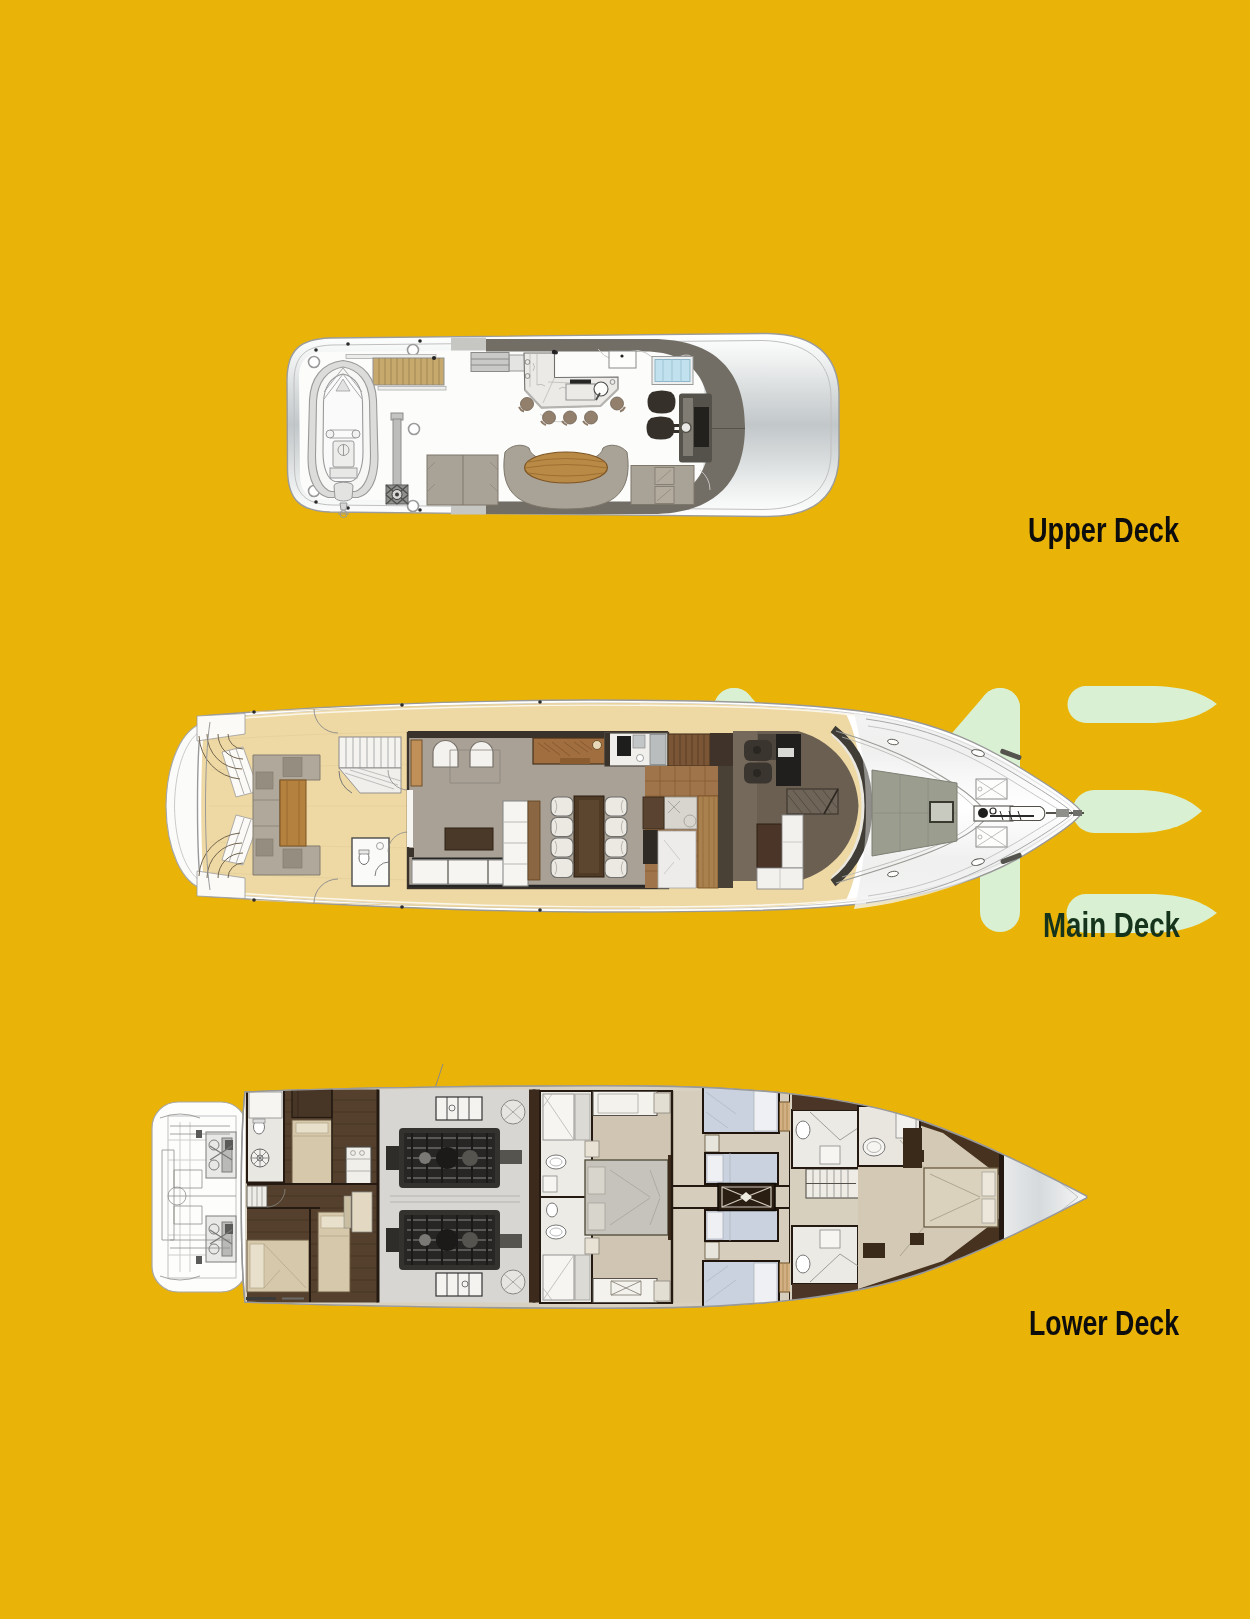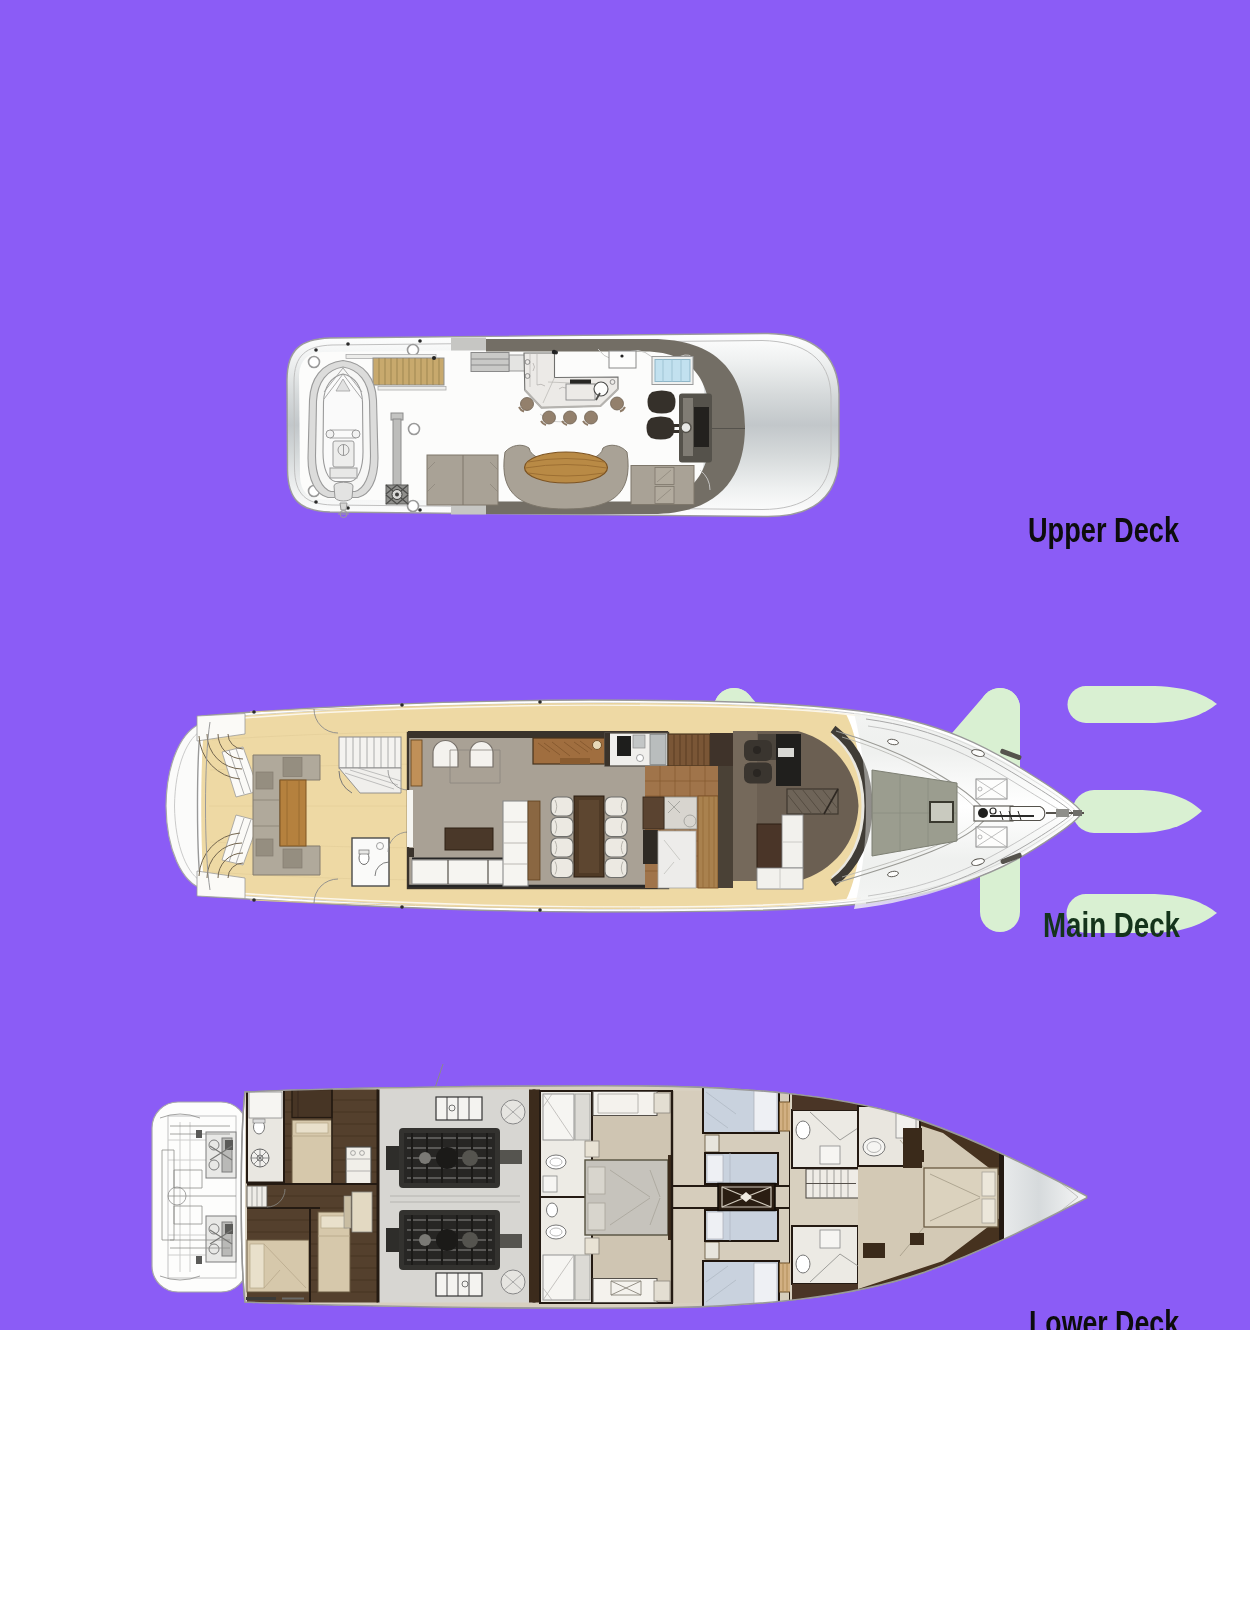--- a/index.html
+++ b/index.html
@@ -1,16 +1,16 @@
 <!DOCTYPE html>
 <html><head>
 <meta charset="utf-8">
 <style>
 html,body{margin:0;padding:0;background:#ffffff;}
-#page{width:1250px;height:1330px;position:relative;background:#8b5cf6;overflow:hidden;}
+#page{width:1250px;height:1619px;position:relative;background:#eab308;overflow:hidden;}
 text{font-family:"Liberation Sans",sans-serif;}
 </style>
 </head>
 <body>
 <div id="page">
 <svg width="1250" height="1619" viewBox="0 0 1250 1619" xmlns="http://www.w3.org/2000/svg">
 <defs>
 <linearGradient id="uhull" x1="0" y1="333" x2="0" y2="517" gradientUnits="userSpaceOnUse">
 <stop offset="0" stop-color="#ffffff"></stop>
 <stop offset="0.15" stop-color="#eff1f1"></stop>

